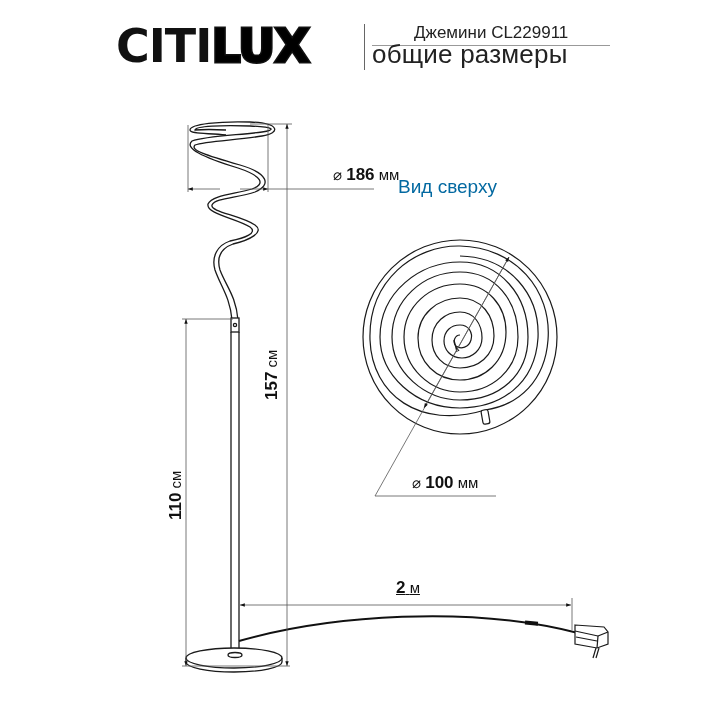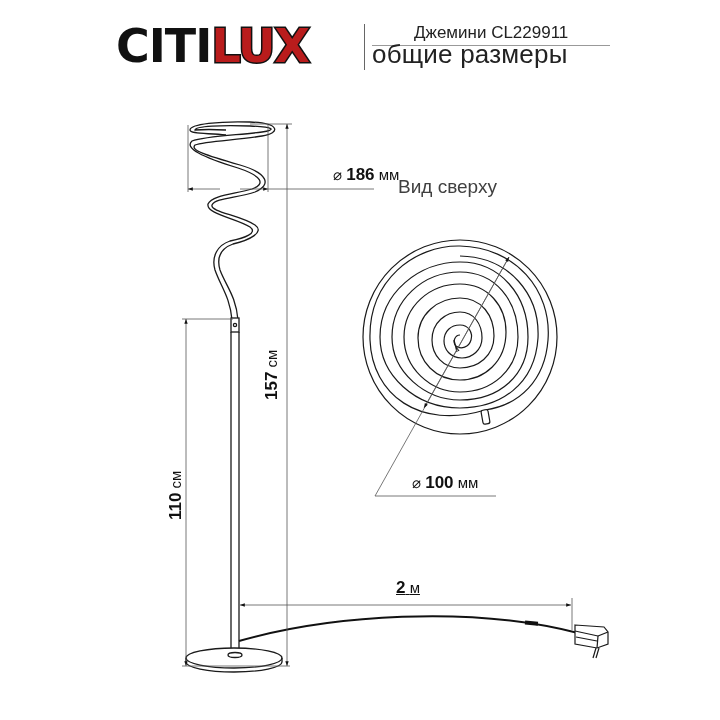--- a/index.html
+++ b/index.html
@@ -1,27 +1,27 @@
 <!DOCTYPE html>
 <html><head>
   <meta charset="utf-8">
   <style>
     html, body { margin: 0; padding: 0; background: #ffffff; }
     body { width: 720px; height: 720px; position: relative; overflow: hidden; font-family: "Liberation Sans", sans-serif; color: #1a1a1a; }
     .abs { position: absolute; }
     #logo { left: 116px; top: 22px; font-family: "DejaVu Sans", sans-serif; font-weight: 900; font-size: 46px; letter-spacing: -1px; line-height: 48px; color: #111; }
-    #logo .lux { color: #b91c1c; -webkit-text-stroke: 3px #111; paint-order: stroke fill; }
+    #logo .lux { color: #000000; -webkit-text-stroke: 3px #111; paint-order: stroke fill; }
     #hdr-sep { left: 364px; top: 24px; width: 1px; height: 46px; background: #666; }
     #hdr-line { left: 372px; top: 45px; width: 238px; height: 1px; background: #999; }
     #model { left: 374px; top: 23px; font-size: 17px; color: #222; margin-left: 40px; }
     #subtitle { left: 372px; top: 39px; font-size: 26px; color: #222; letter-spacing: 0.2px; }
     .dim { font-size: 15px; color: #111; white-space: nowrap; }
     .dim b { font-weight: 700; font-size: 17px; }
     #d186 { left: 287px; top: 165px; margin-left: 46px; }
-    #view-top { left: 398px; top: 176px; font-size: 19px; color: #404040; }
+    #view-top { left: 398px; top: 176px; font-size: 19px; color: #0369a1; }
     #d200 { left: 412px; top: 473px; }
     #h157 { left: 262px; top: 400px; transform: rotate(-90deg); transform-origin: 0 0; }
     #h110 { left: 166px; top: 520px; transform: rotate(-90deg); transform-origin: 0 0; }
     #cable { left: 396px; top: 578px; text-decoration: underline; }
     svg { position: absolute; left: 0; top: 0; }
   </style>
 </head>
 <body>
 
 <div id="logo" class="abs"><span>CITI</span><span class="lux">LUX</span></div>

